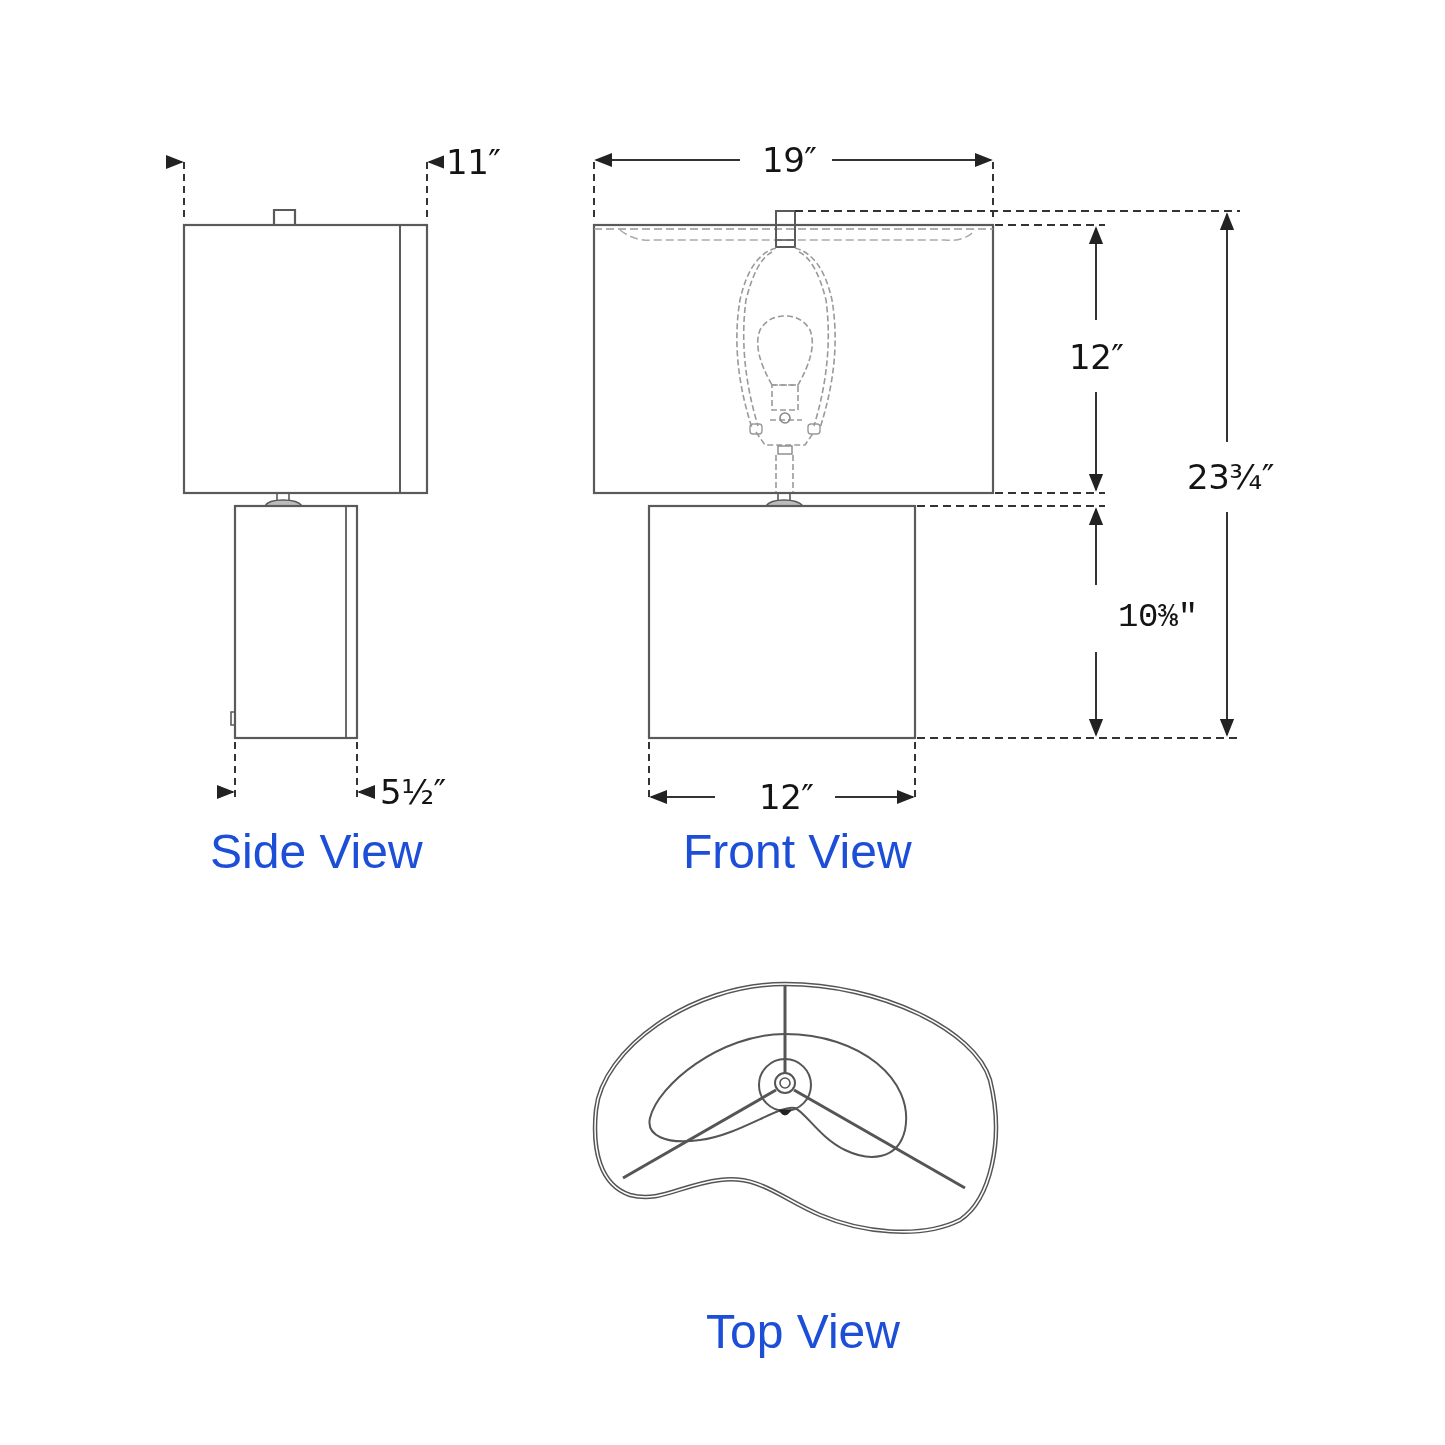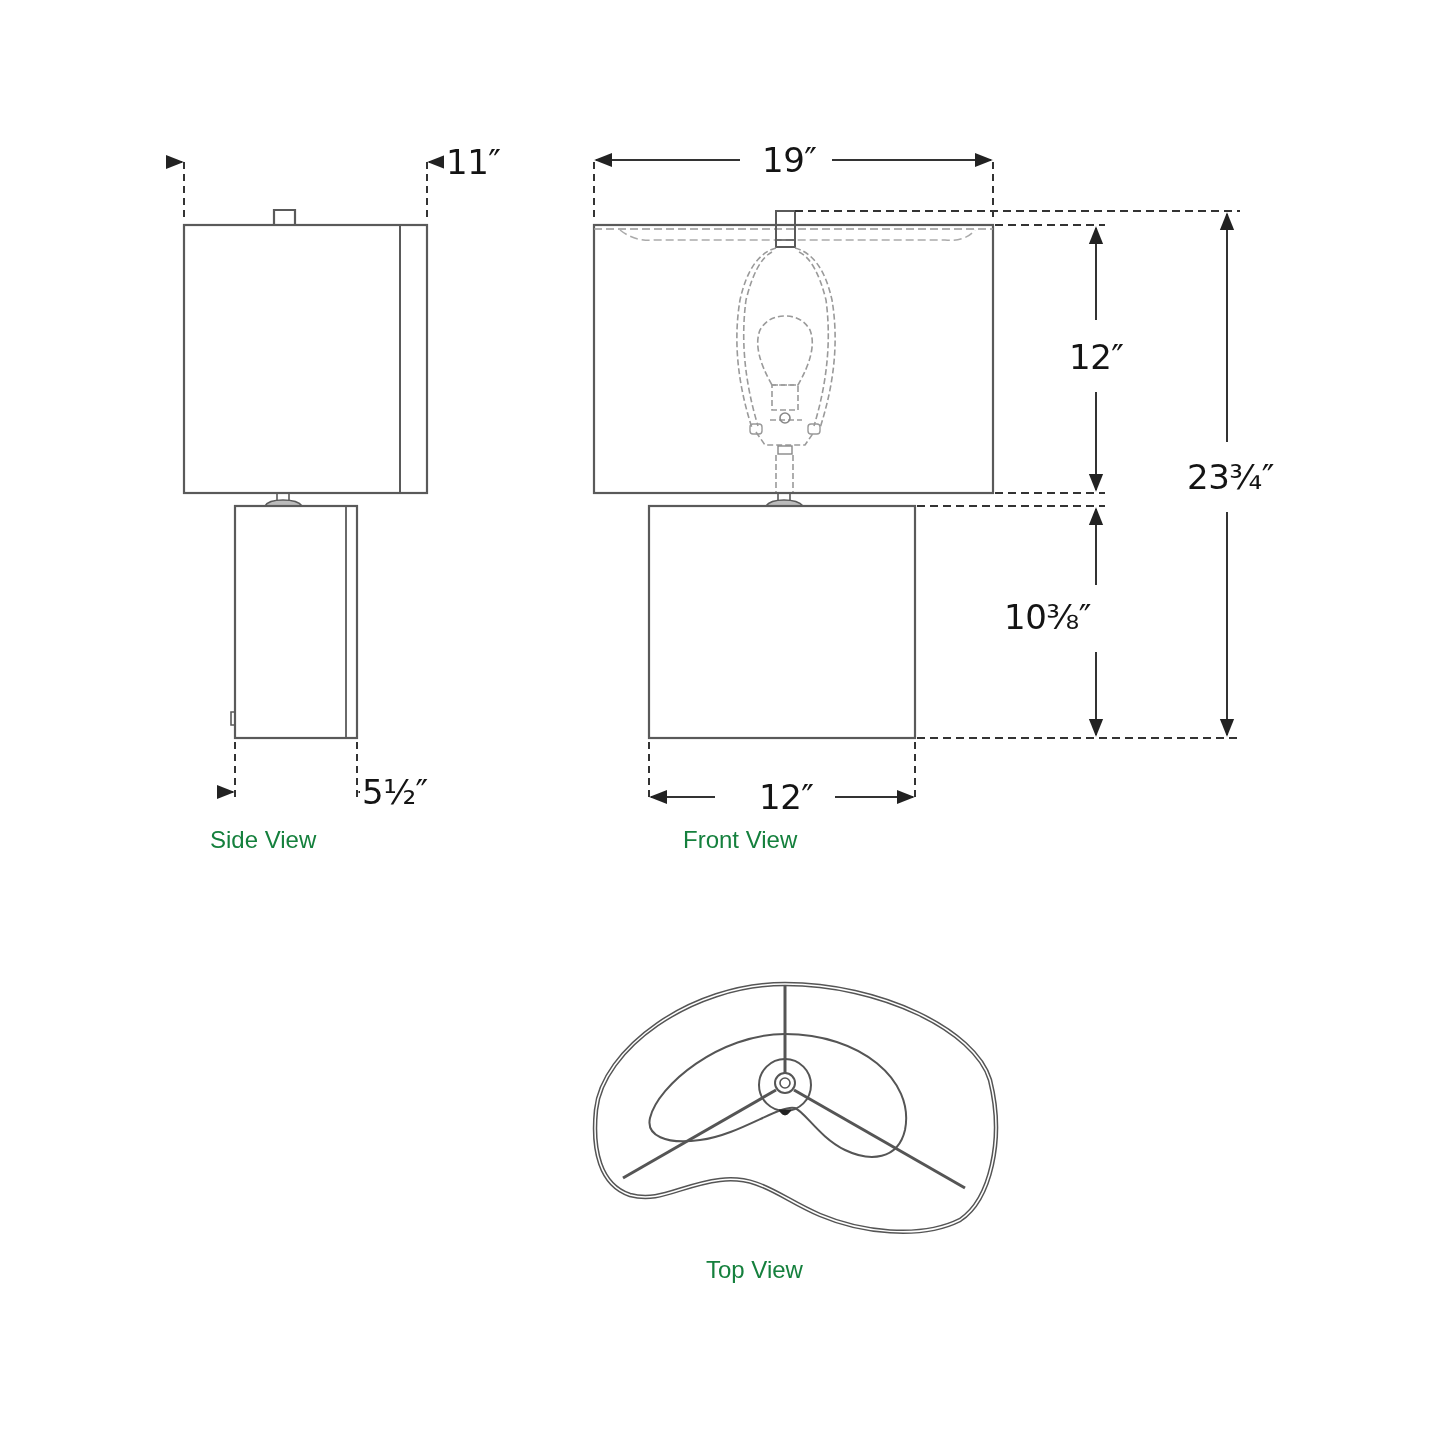--- a/index.html
+++ b/index.html
@@ -13,22 +13,22 @@
       color: #141414;
       letter-spacing: -0.5px;
       line-height: 1;
       white-space: nowrap;
       background: #ffffff;
       padding: 0 2px;
     }
     .view-label {
       position: absolute;
       font-family: "Liberation Sans", "DejaVu Sans", sans-serif;
-      font-size: 24px;
-      color: #15803d;
+      font-size: 48px;
+      color: #1d4ed8;
       line-height: 1;
       white-space: nowrap;
     }
   </style>
 </head>
 <body>
 
 <div class="canvas">
 
   <svg width="1445" height="1445" viewBox="0 0 1445 1445">
@@ -152,24 +152,24 @@
 
       <g stroke-width="3">
         <line x1="785" y1="986" x2="785" y2="1074"></line>
         <line x1="776" y1="1090" x2="623" y2="1178"></line>
         <line x1="794" y1="1090" x2="965" y2="1188"></line>
       </g>
     </g>
   </svg>
 
   <span class="dim-label" style="left:444px; top:145px;">11″</span>
-  <span class="dim-label" style="left:360px; top:775px;">5½″</span>
+  <span class="dim-label" style="left:378px; top:775px;">5½″</span>
 
   <span class="dim-label" style="left:760px; top:143px;">19″</span>
   <span class="dim-label" style="left:1067px; top:340px;">12″</span>
   <span class="dim-label" style="left:1185px; top:460px;text-align:center;">23¾″</span>
-  <span class="dim-label" style="left:1002px; top:600px;">10⅜″</span>
+  <span class="dim-label" style="left:1116px; top:600px;font-family:Liberation Mono, monospace;">10⅜″</span>
   <span class="dim-label" style="left:757px; top:780px;">12″</span>
 
   <span class="view-label" style="left:210px; top:828px;">Side View</span>
   <span class="view-label" style="left:683px; top:828px;">Front View</span>
-  <span class="view-label" style="left:706px; top:1258px;">Top View</span>
+  <span class="view-label" style="left:706px; top:1308px;">Top View</span>
 </div>
 
 </body></html>

